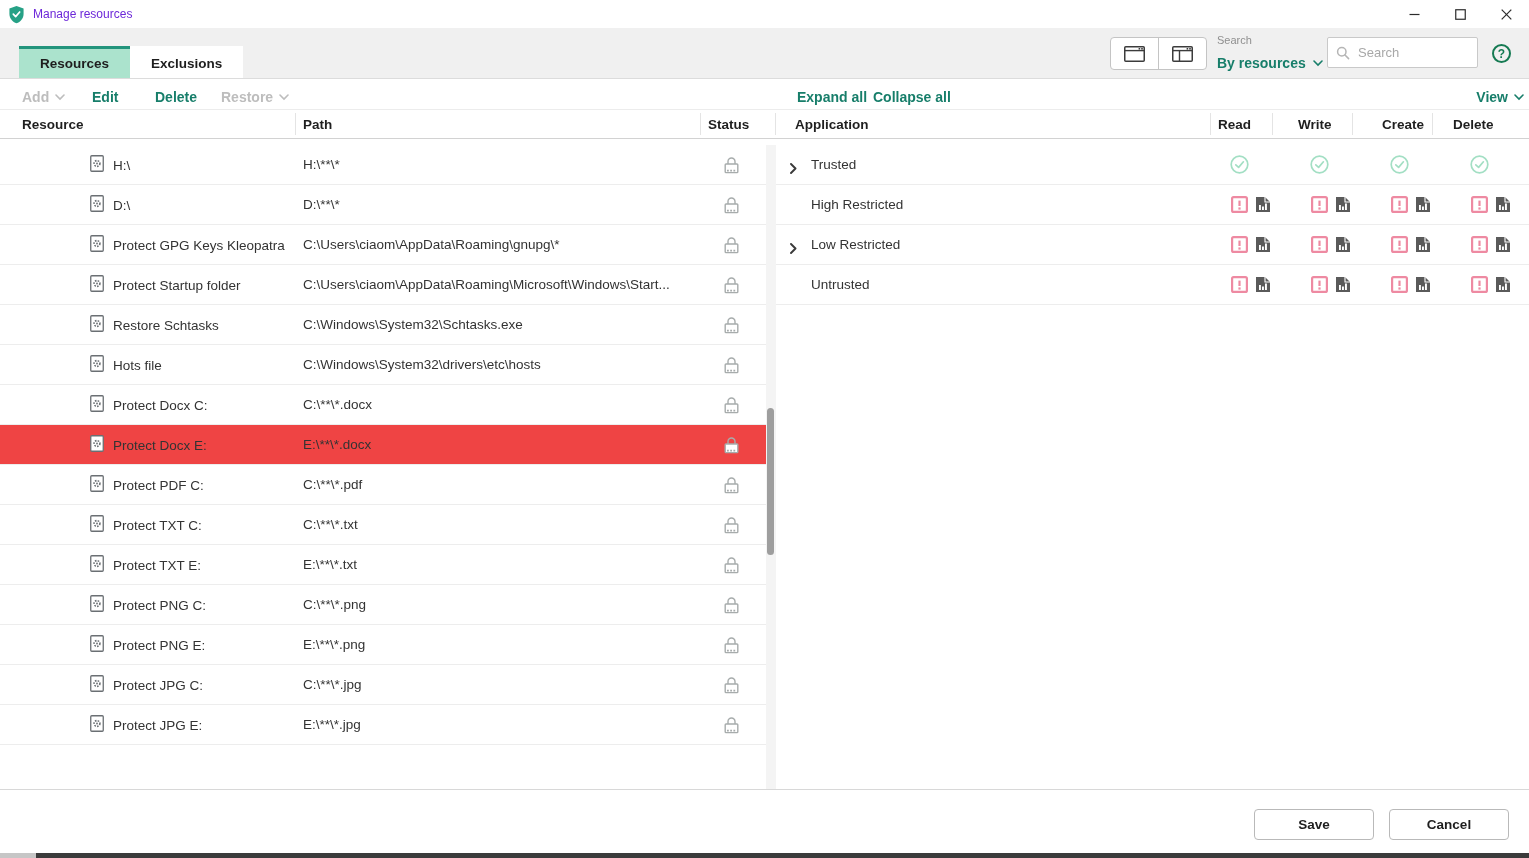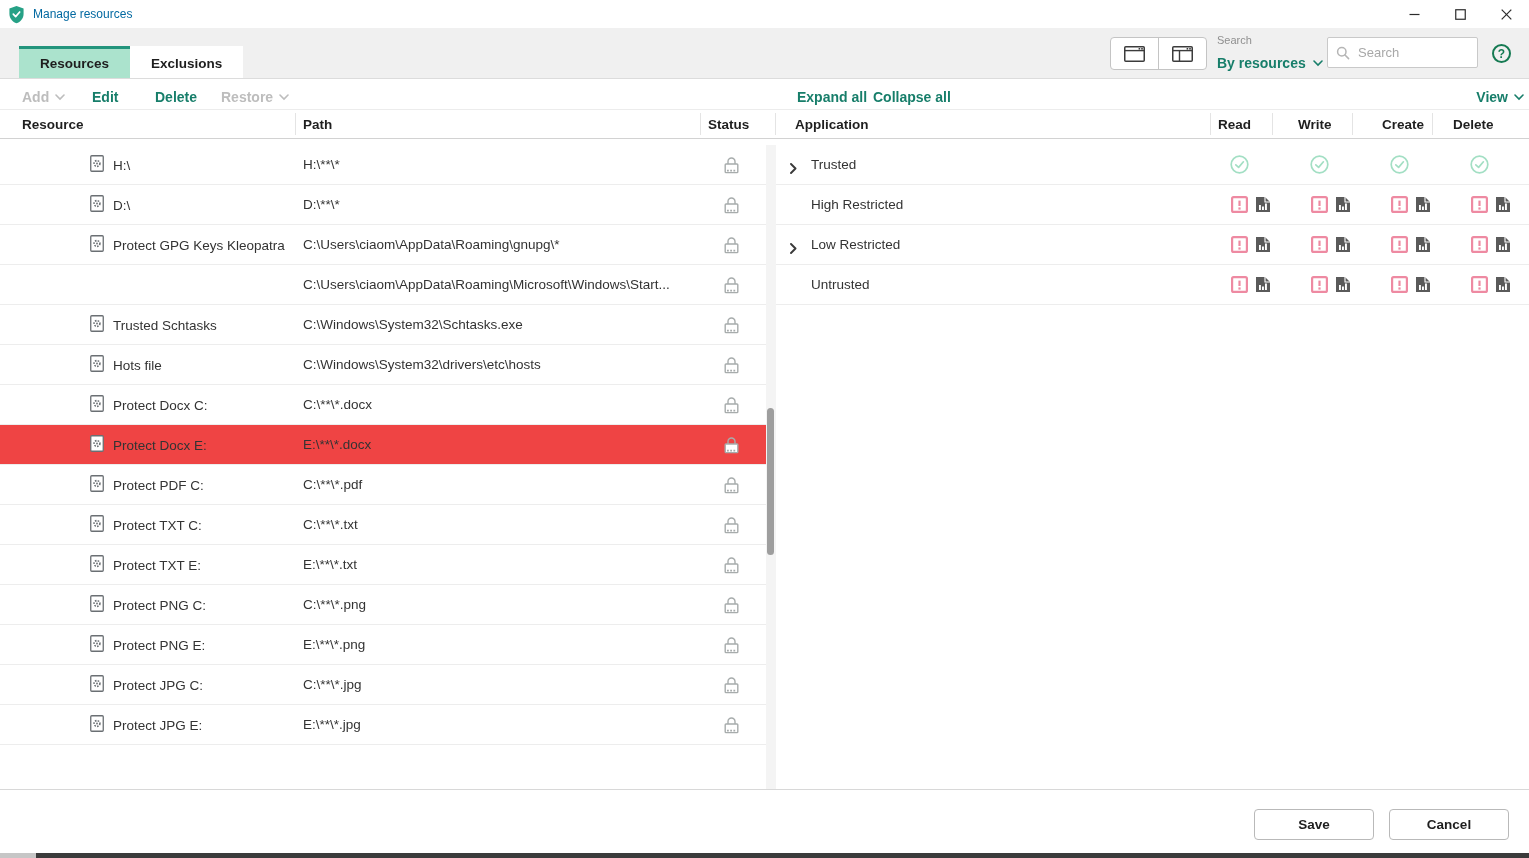--- a/index.html
+++ b/index.html
@@ -2,21 +2,21 @@
 <html><head>
 <meta charset="utf-8">
 <style>
   html,body{margin:0;padding:0;background:#fff;}
   .window{position:relative;width:1529px;height:858px;background:#fff;overflow:hidden;
           font-family:"Liberation Sans","DejaVu Sans",sans-serif;color:#333;}
 
   
   .titlebar{position:absolute;top:0;left:0;width:100%;height:28px;background:#fff;display:flex;align-items:center;}
   .app-icon{margin-left:8px;display:flex;align-items:center;}
-  .title-text{margin-left:8px;font-size:12px;color:#0369a1;}
+  .title-text{margin-left:8px;font-size:12px;color:#6d28d9;}
   .win-controls{position:absolute;right:0;top:0;height:28px;display:flex;}
   .win-btn{width:46px;height:28px;display:flex;align-items:center;justify-content:center;}
 
   
   .tabband{position:absolute;top:28px;left:0;width:100%;height:51px;background:#f0f0f0;border-bottom:1px solid #dcdcdc;box-sizing:border-box;}
   .tabs{position:absolute;left:19px;bottom:0;display:flex;}
   .tab{height:32px;box-sizing:border-box;padding:0 21px;display:flex;align-items:center;background:#fff;
        border-top:3px solid transparent;font-size:13.5px;font-weight:700;color:#1e1e1e;}
   .tab.active{background:#abe3cd;border-top-color:#23947c;}
   .seg{position:absolute;left:1110px;top:9px;height:33px;display:flex;background:#fff;border:1px solid #c4c4c4;border-radius:4px;box-sizing:border-box;}
@@ -272,40 +272,50 @@
     <span class="res-lock">
       <svg width="15" height="18" viewBox="0 0 15 18">
         <path d="M4 8 V5.5 a3.5 3.5 0 0 1 7 0 V8" fill="none" stroke="#a7acac" stroke-width="1.4"></path>
         <rect x="1.2" y="8" width="12.6" height="8.6" rx="0.8" fill="#fff" stroke="#a7acac" stroke-width="1.4"></rect>
         <line x1="3" y1="14.6" x2="12.2" y2="14.6" stroke="#a7acac" stroke-width="1.6" stroke-dasharray="1.8 1.4"></line>
       </svg>
     </span>
   </div>
 
   <div class="res-row">
+    <span class="res-name">
+      <span>
+        <svg width="14" height="17" viewBox="0 0 14 17">
+          <rect x="0.75" y="0.75" width="12.5" height="15.5" rx="1" fill="#fff" stroke="#6a6f73" stroke-width="1.3"></rect>
+          <circle cx="7" cy="8.5" r="2.9" fill="none" stroke="#6a6f73" stroke-width="1.6" stroke-dasharray="1.6 1.2"></circle>
+          <circle cx="7" cy="8.5" r="0.9" fill="#6a6f73"></circle>
+        </svg>
+      </span>
+      <span class="res-label">Protect Startup folder</span>
+    </span>
     <span class="res-path">C:\Users\ciaom\AppData\Roaming\Microsoft\Windows\Start...</span>
     <span class="res-lock">
       <svg width="15" height="18" viewBox="0 0 15 18">
         <path d="M4 8 V5.5 a3.5 3.5 0 0 1 7 0 V8" fill="none" stroke="#a7acac" stroke-width="1.4"></path>
         <rect x="1.2" y="8" width="12.6" height="8.6" rx="0.8" fill="#fff" stroke="#a7acac" stroke-width="1.4"></rect>
         <line x1="3" y1="14.6" x2="12.2" y2="14.6" stroke="#a7acac" stroke-width="1.6" stroke-dasharray="1.8 1.4"></line>
       </svg>
     </span>
   </div>
 
   <div class="res-row">
     <span class="res-name">
       <span>
         <svg width="14" height="17" viewBox="0 0 14 17">
           <rect x="0.75" y="0.75" width="12.5" height="15.5" rx="1" fill="#fff" stroke="#6a6f73" stroke-width="1.3"></rect>
           <circle cx="7" cy="8.5" r="2.9" fill="none" stroke="#6a6f73" stroke-width="1.6" stroke-dasharray="1.6 1.2"></circle>
           <circle cx="7" cy="8.5" r="0.9" fill="#6a6f73"></circle>
         </svg>
       </span>
-      <span class="res-label">Trusted Schtasks</span>
+      <span class="res-label">Restore Schtasks</span>
     </span>
     <span class="res-path">C:\Windows\System32\Schtasks.exe</span>
     <span class="res-lock">
       <svg width="15" height="18" viewBox="0 0 15 18">
         <path d="M4 8 V5.5 a3.5 3.5 0 0 1 7 0 V8" fill="none" stroke="#a7acac" stroke-width="1.4"></path>
         <rect x="1.2" y="8" width="12.6" height="8.6" rx="0.8" fill="#fff" stroke="#a7acac" stroke-width="1.4"></rect>
         <line x1="3" y1="14.6" x2="12.2" y2="14.6" stroke="#a7acac" stroke-width="1.6" stroke-dasharray="1.8 1.4"></line>
       </svg>
     </span>
   </div>

